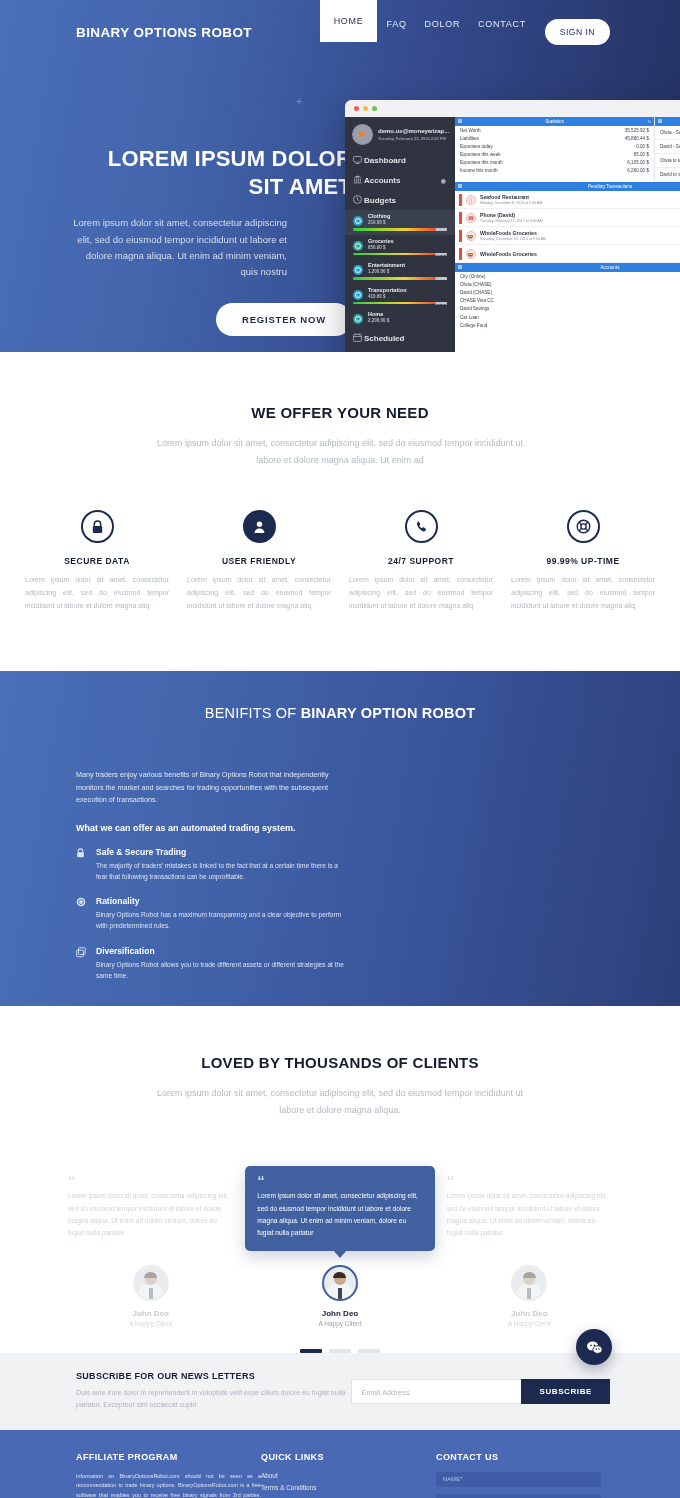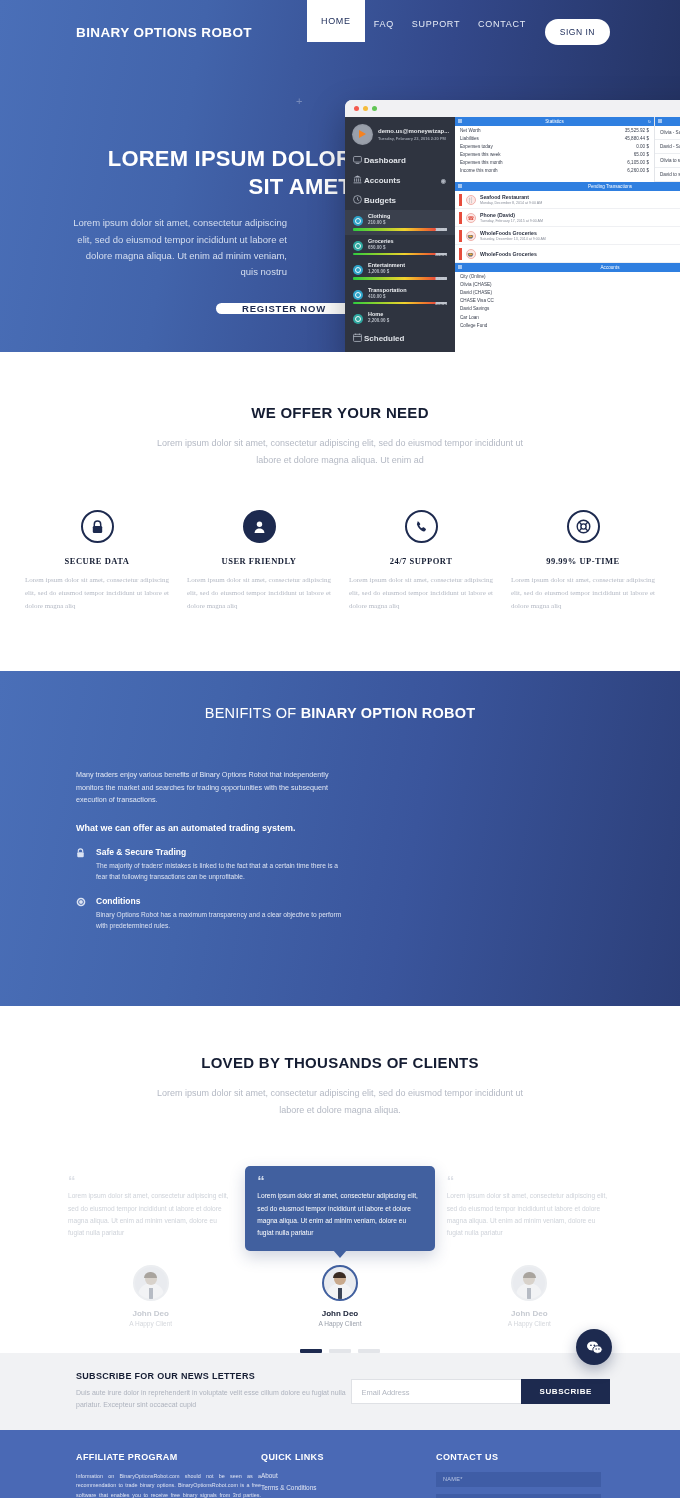--- a/index.html
+++ b/index.html
@@ -53,21 +53,21 @@
   .hero-copy h1 {
     color: #fff; font-size: 22px; font-weight: bold; line-height: 1.28;
     letter-spacing: .2px;
   }
   .hero-copy p {
     color: #d6dff0; font-size: 9.5px; line-height: 1.72; margin-top: 14px; width: 215px;
   }
   .btn-register {
     display: inline-block; margin-top: 22px;
     background: #fff; color: #1d2a4f; font-size: 9.5px; font-weight: bold;
-    letter-spacing: .8px; border-radius: 22px; padding: 0 26px; cursor: pointer;
+    letter-spacing: .8px; border-radius: 22px; padding: 11px 26px; cursor: pointer;
   }
 
   
   .mock {
     position: absolute; width: 420px; background: #fff;
     border-radius: 7px 7px 0 0; overflow: hidden;
     box-shadow: 0 14px 36px rgba(0,0,0,.28);
     font-family: "Liberation Sans", sans-serif;
   }
   .mock-bar { height: 17px; background: #f1f1f3; display: flex; align-items: center; padding-left: 9px; }
@@ -142,21 +142,21 @@
   
   .offer { background: #fff; padding: 52px 0 58px; }
   .sec-title {
     text-align: center; color: #151d33; font-size: 15px; font-weight: bold; letter-spacing: .3px;
   }
   .sec-sub {
     text-align: center; color: #b4b9c4; font-size: 9px; line-height: 1.85;
     margin: 14px auto 0; width: 380px;
   }
   .features { display: flex; margin-top: 42px; padding: 0 16px; }
-  .feat { flex: 1; text-align: center; padding: 0 9px; font-family: Liberation Serif, serif; }
+  .feat { flex: 1; text-align: center; padding: 0 9px; }
   .feat-ic {
     width: 33px; height: 33px; border-radius: 50%; border: 2px solid #1d2a4f;
     margin: 0 auto; display: flex; align-items: center; justify-content: center;
     color: #1d2a4f;
   }
   .feat-ic.filled { background: #1d2a4f; color: #fff; border-color: #1d2a4f; }
   .feat-t {
     color: #151d33; font-size: 8.5px; font-weight: bold; letter-spacing: .5px; margin-top: 13px;
   }
   .feat-p {
@@ -259,21 +259,21 @@
 <div class="page">
 
   <div class="hero">
     <div class="plus">+</div>
 
     <div class="nav">
       <div class="logo">BINARY OPTIONS ROBOT</div>
       <div class="nav-right">
         <div class="nav-item active">HOME</div>
         <div class="nav-item">FAQ</div>
-        <div class="nav-item">SUPPORT</div>
+        <div class="nav-item">DOLOR</div>
         <div class="nav-item">CONTACT</div>
         <div class="signin">SIGN IN</div>
       </div>
     </div>
 
     <div class="hero-copy">
       <h1>
         <span>LOREM IPSUM DOLOR</span><br>
         <span>SIT AMET</span>
       </h1>
@@ -549,25 +549,37 @@
       </div>
 
       <div class="ben-item">
         <div class="ben-ic">
           <svg width="10" height="10" viewBox="0 0 12 12">
               <circle cx="6" cy="6" r="5.2" fill="currentColor"></circle>
               <circle cx="6" cy="6" r="2.9" fill="none" stroke="#4264ab" stroke-width="1.1"></circle>
             </svg>
         </div>
         <div>
-          <div class="ben-it">Conditions</div>
+          <div class="ben-it">Rationality</div>
           <div class="ben-ip">Binary Options Robot has a maximum transparency and a clear objective to perform with predetermined rules.</div>
         </div>
       </div>
 
+      <div class="ben-item">
+        <div class="ben-ic">
+          <svg width="10" height="11" viewBox="0 0 12 13">
+              <rect x="3" y="0.8" width="8" height="8" rx="1" fill="none" stroke="currentColor" stroke-width="1.1"></rect>
+              <rect x="0.8" y="3.6" width="8" height="8" rx="1" fill="none" stroke="currentColor" stroke-width="1.1"></rect>
+            </svg>
+        </div>
+        <div>
+          <div class="ben-it">Diversification</div>
+          <div class="ben-ip">Binary Options Robot allows you to trade different assets or different strategies at the same time.</div>
+        </div>
+      </div>
     </div>
 
   </div>
 
   <div class="testi">
     <div class="sec-title">LOVED BY THOUSANDS OF CLIENTS</div>
     <div class="sec-sub">Lorem ipsum dolor sit amet, consectetur adipiscing elit, sed do eiusmod tempor incididunt ut labore et dolore magna aliqua.</div>
 
     <div class="tcards">
       <div class="tcard side">

